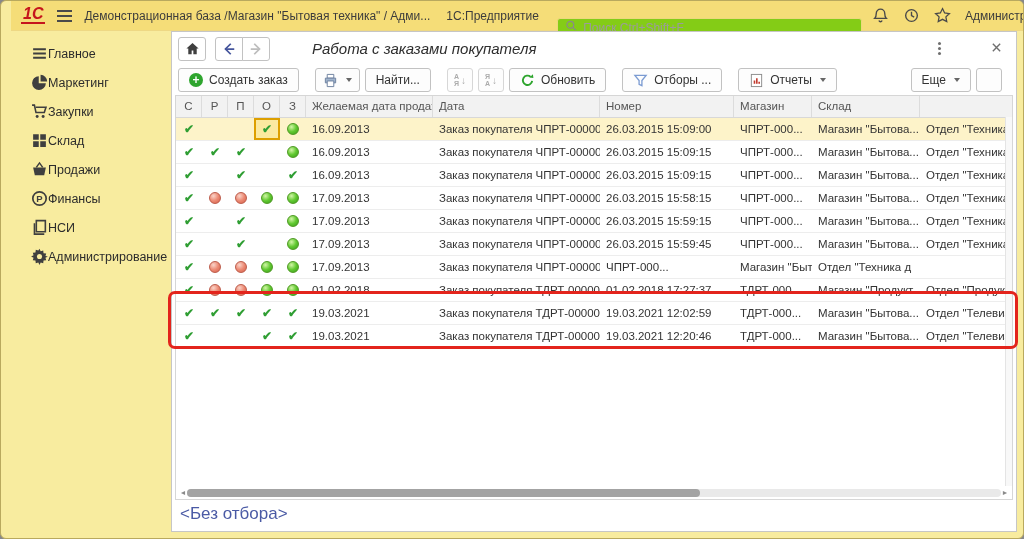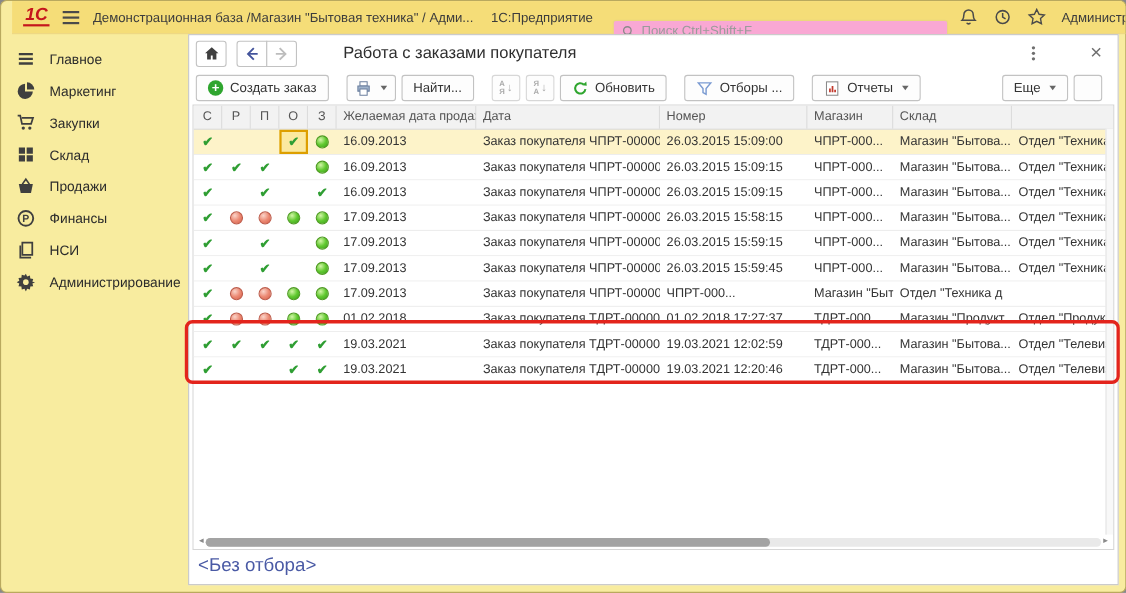--- a/index.html
+++ b/index.html
@@ -16,47 +16,47 @@
     display: flex; align-items: center; padding: 0 10px; gap: 10px;
   }
   .logo { color: #c5161d; font-weight: bold; font-style: italic; font-size: 16px;
     border-bottom: 2px solid #c5161d; line-height: 14px; padding: 0 2px 1px 2px; }
   .burger { display: inline-flex; flex-direction: column; gap: 3px; cursor: pointer; padding: 2px;}
   .burger i { display: block; width: 15px; height: 2px; background: #4a4a4a; }
   .tb-title { color: #3c3c3c; white-space: nowrap; }
   .tb-app { color: #3c3c3c; white-space: nowrap; margin-left: 6px; }
   .searchbox {
     flex: 0 0 305px; height: 21px; margin-left: 8px;
-    background: #f9a8d4; border: 1px solid #ecd87e; border-radius: 3px;
-    display: flex; align-items: center; gap: 6px; padding: 0 7px; margin-top: 25px;
+    background: #84cc16; border: 1px solid #ecd87e; border-radius: 3px;
+    display: flex; gap: 6px; padding: 0 7px; margin-top: 25px;
   }
   .searchbox input { border: none; outline: none; background: transparent; width: 100%;
     font-family: "Liberation Sans", sans-serif; font-size: 12px; color: #555; }
   .searchbox input::placeholder { color: #9b9b9b; }
   .tb-right { margin-left: auto; display: flex; align-items: center; gap: 14px; }
   .tb-ic { width: 17px; height: 17px; display: inline-flex; cursor: pointer; }
   .tb-ic svg { width: 100%; height: 100%; }
   .tb-user { color: #3c3c3c; white-space: nowrap; }
   
   #sidebar { position: absolute; left: 0; top: 31px; width: 170px; bottom: 0; padding-top: 7px; }
-  .sb-item { height: 29px; display: flex; align-items: center; gap: 13px; padding-left: 14px; cursor: pointer; }
+  .sb-item { height: 29px; display: flex; align-items: center; padding-left: 30px; cursor: pointer; }
   .sb-ic { width: 17px; height: 17px; flex: none; }
   .sb-ic svg { width: 100%; height: 100%; fill: #3f3f3f; }
   .sb-label { font-size: 12.5px; color: #2c2c2c; white-space: nowrap; }
   
   #panel { position: absolute; left: 170px; top: 30px; width: 846px; height: 501px;
     background: #fff; border: 1px solid #c6c6c6; }
   .navrow { height: 33px; display: flex; align-items: center; padding: 0 14px 0 6px; position: relative; }
   .navbtn { height: 24px; min-width: 28px; background: #fff; border: 1px solid #c2c2c2; border-radius: 3px;
     display: inline-flex; align-items: center; justify-content: center; cursor: pointer; font-size: 14px; }
   .navbtn + .navbtn { margin-left: -1px; border-radius: 0 3px 3px 0; }
   .navbtn.home { margin-right: 10px; }
   .navbtn.back { border-radius: 3px 0 0 3px; color: #44549c; }
   .navbtn.fwd { color: #b8b8b8; }
-  .nav-title { font-size: 15px; color: #2e2e2e; margin-left: 42px; white-space: nowrap; }
+  .nav-title { font-size: 15px; color: #2e2e2e; margin-left: 42px; white-space: nowrap; font-style: italic; }
   .nav-right { margin-left: auto; display: flex; align-items: center; gap: 46px; }
   .kebab { display: inline-flex; flex-direction: column; gap: 2px; cursor: pointer; padding: 2px 4px; }
   .kebab i { width: 3px; height: 3px; border-radius: 50%; background: #6f6f6f; }
   .panel-close { color: #6f6f6f; font-size: 13px; cursor: pointer; }
   
   .toolbar { height: 30px; display: flex; align-items: center; padding: 0 14px 0 6px; gap: 5px; }
   .btn { height: 24px; background: #fdfdfd; border: 1px solid #c2c2c2; border-radius: 3px;
     display: inline-flex; align-items: center; gap: 6px; padding: 0 10px;
     font-size: 12px; color: #333; cursor: pointer; white-space: nowrap; }
   .btn.disabled { color: #ababab; border-color: #d7d7d7; cursor: default; }

